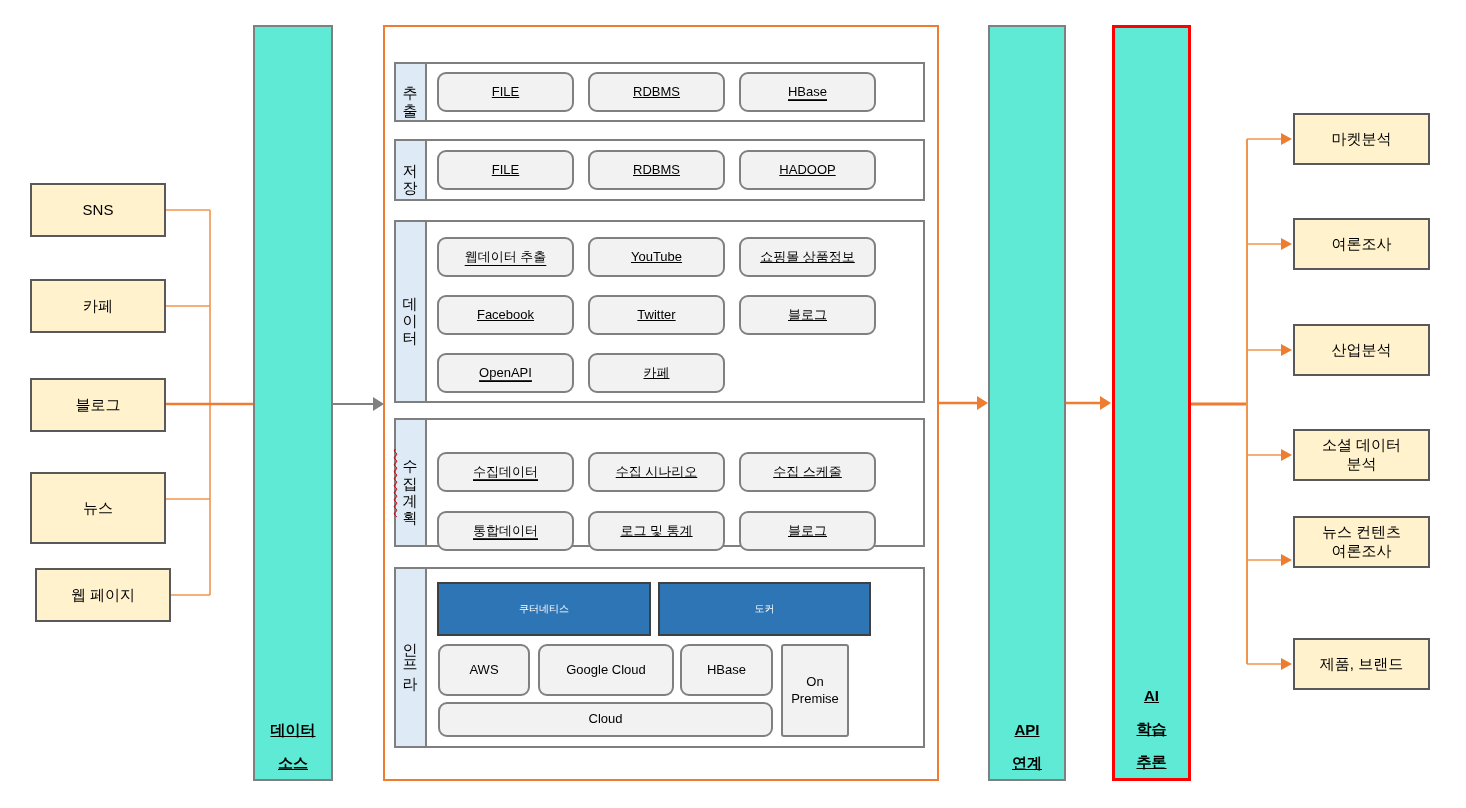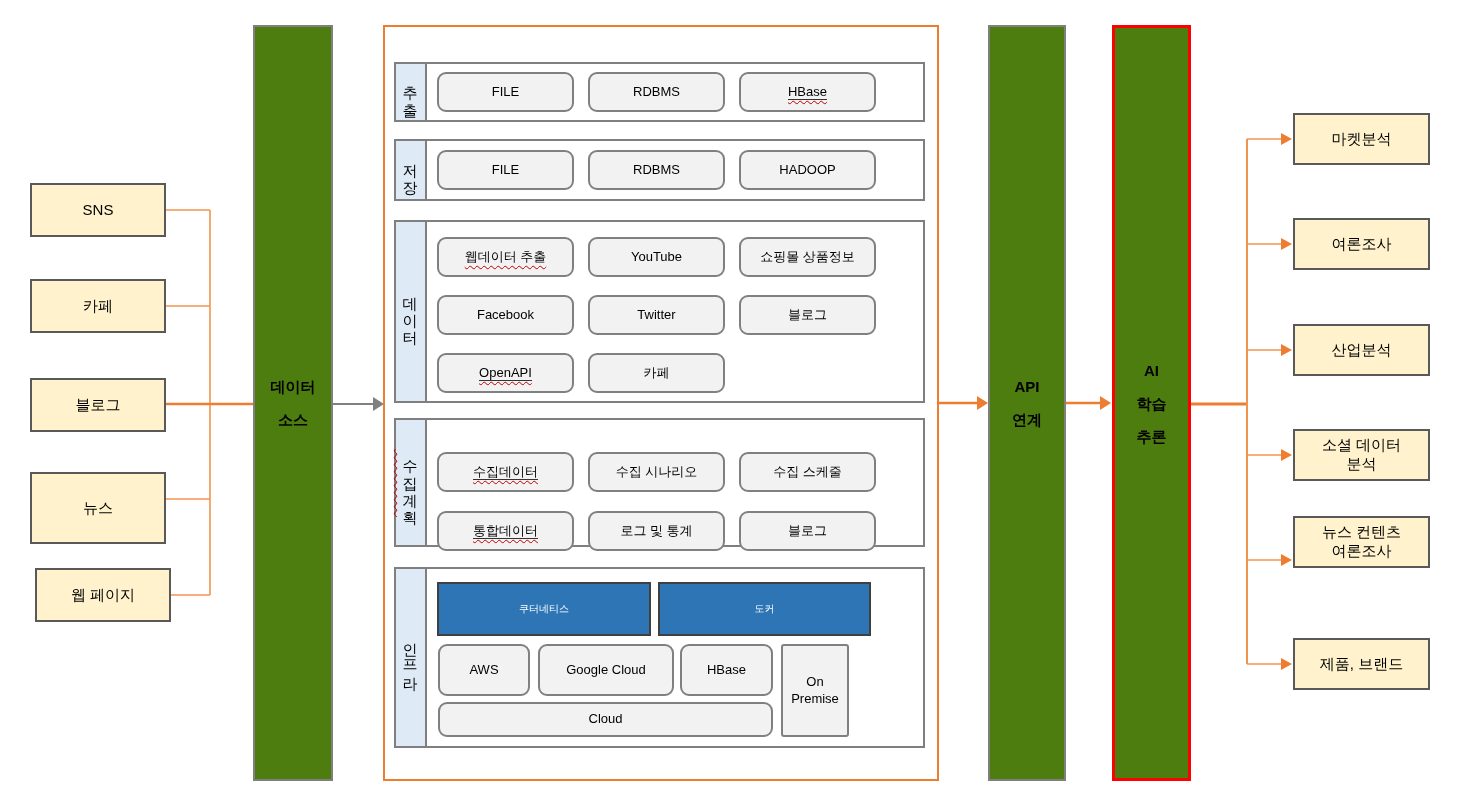--- a/index.html
+++ b/index.html
@@ -13,23 +13,23 @@
   
   .ybox {
     position:absolute; z-index:2; background:#FFF2CC; border:2px solid #595959;
     display:flex; align-items:center; justify-content:center;
     font-size:15px; text-align:center; box-sizing:border-box;
   }
   .ybox span { white-space:pre-line; line-height:1.25; }
 
   
   .vbox {
-    position:absolute; z-index:2; background:#4d7c0f; border:2px solid #7F7F7F;
-    display:flex; align-items:center; justify-content:center;
-    font-size:15px; font-weight:bold; text-align:center; box-sizing:border-box;
+    position:absolute; z-index:2; background:#5eead4; border:2px solid #7F7F7F;
+    display:flex; align-items:flex-end; justify-content:center;
+    font-size:15px; font-weight:bold; text-align:center; box-sizing:border-box;text-decoration:underline;
   }
   .vbox span { white-space:pre-line; line-height:2.2; }
   .vbox.red { border:3px solid #FF0000; }
 
   
   .orange-frame {
     position:absolute; z-index:1; border:2px solid #ED7D31; background:#ffffff;
     box-sizing:border-box;
   }
 
@@ -46,21 +46,21 @@
     writing-mode:vertical-rl; text-orientation:upright;
     font-size:15px; letter-spacing:2px; line-height:1;
   }
   .seccontent { position:relative; flex:1 1 auto; display:flex; flex-direction:column; }
   .chip-row { display:flex; gap:14px; padding-left:10px; }
   .chip {
     width:137px; height:40px; flex:0 0 137px; background:#F2F2F2;
     border:2px solid #808080; border-radius:9px; box-sizing:border-box;
     display:flex; align-items:center; justify-content:center; font-size:13px;
   }
-  .chip span { white-space:pre-line; text-align:center; line-height:1.2; }
+  .chip span { white-space:pre-line; text-align:center; line-height:1.2;text-decoration:underline; }
 
   
   .infra-abs { position:absolute; box-sizing:border-box; display:flex; align-items:center; justify-content:center; }
   .bluebox { background:#2E75B6; border:2px solid #404040; color:#ffffff; font-size:10px; }
   .cloudchip { background:#F2F2F2; border:2px solid #808080; border-radius:9px; font-size:13px; }
   .cloudchip span { white-space:pre-line; text-align:center; line-height:1.25; }
 
   
   .sq {
     text-decoration-line:underline; text-decoration-style:wavy;

